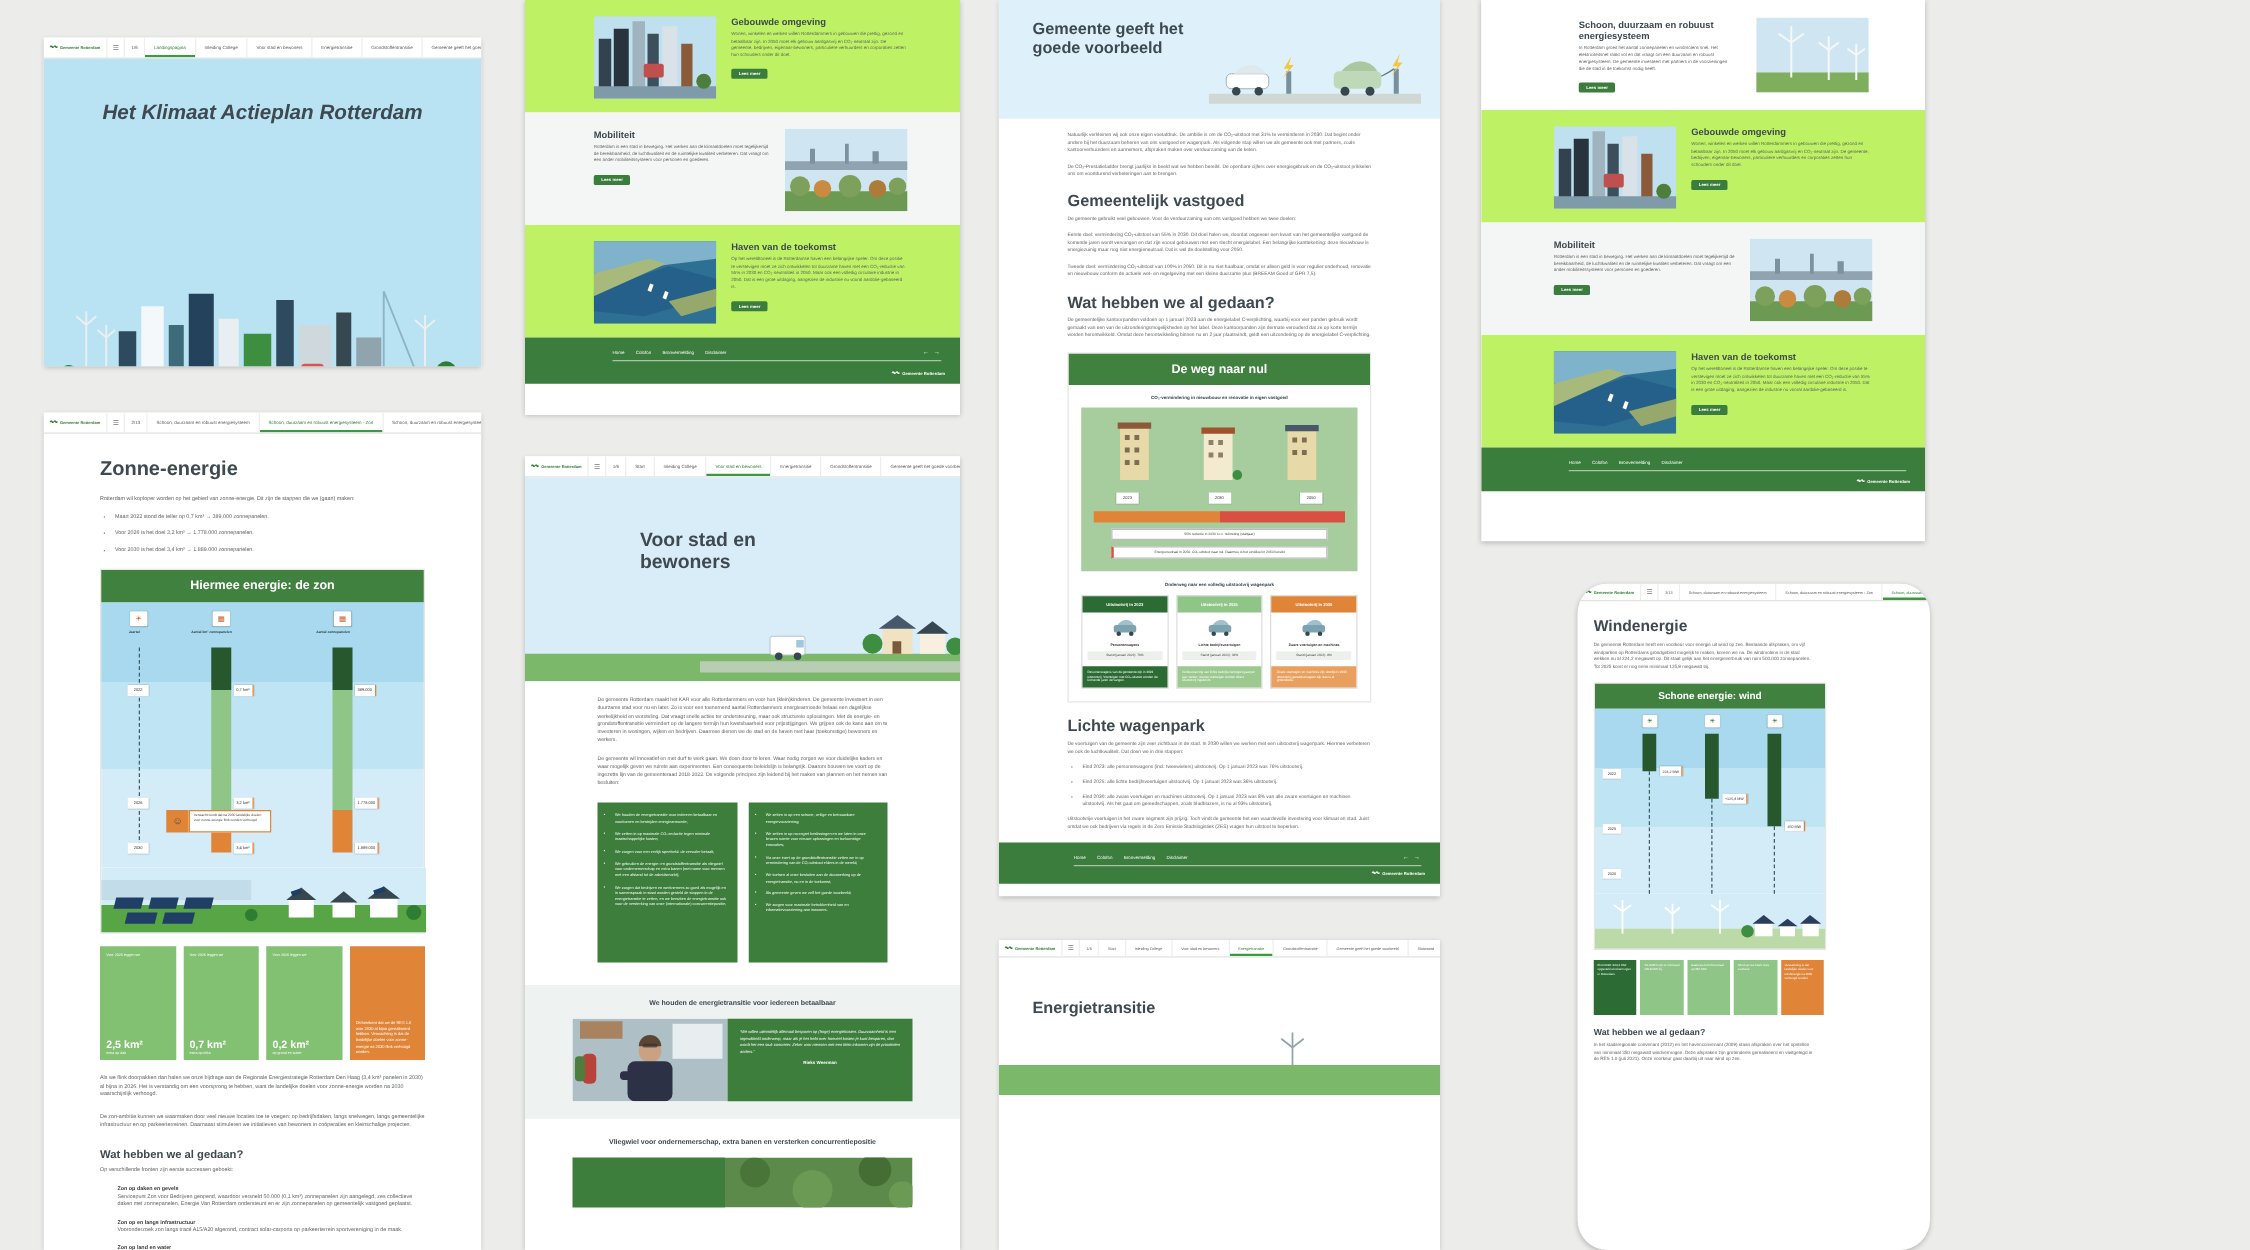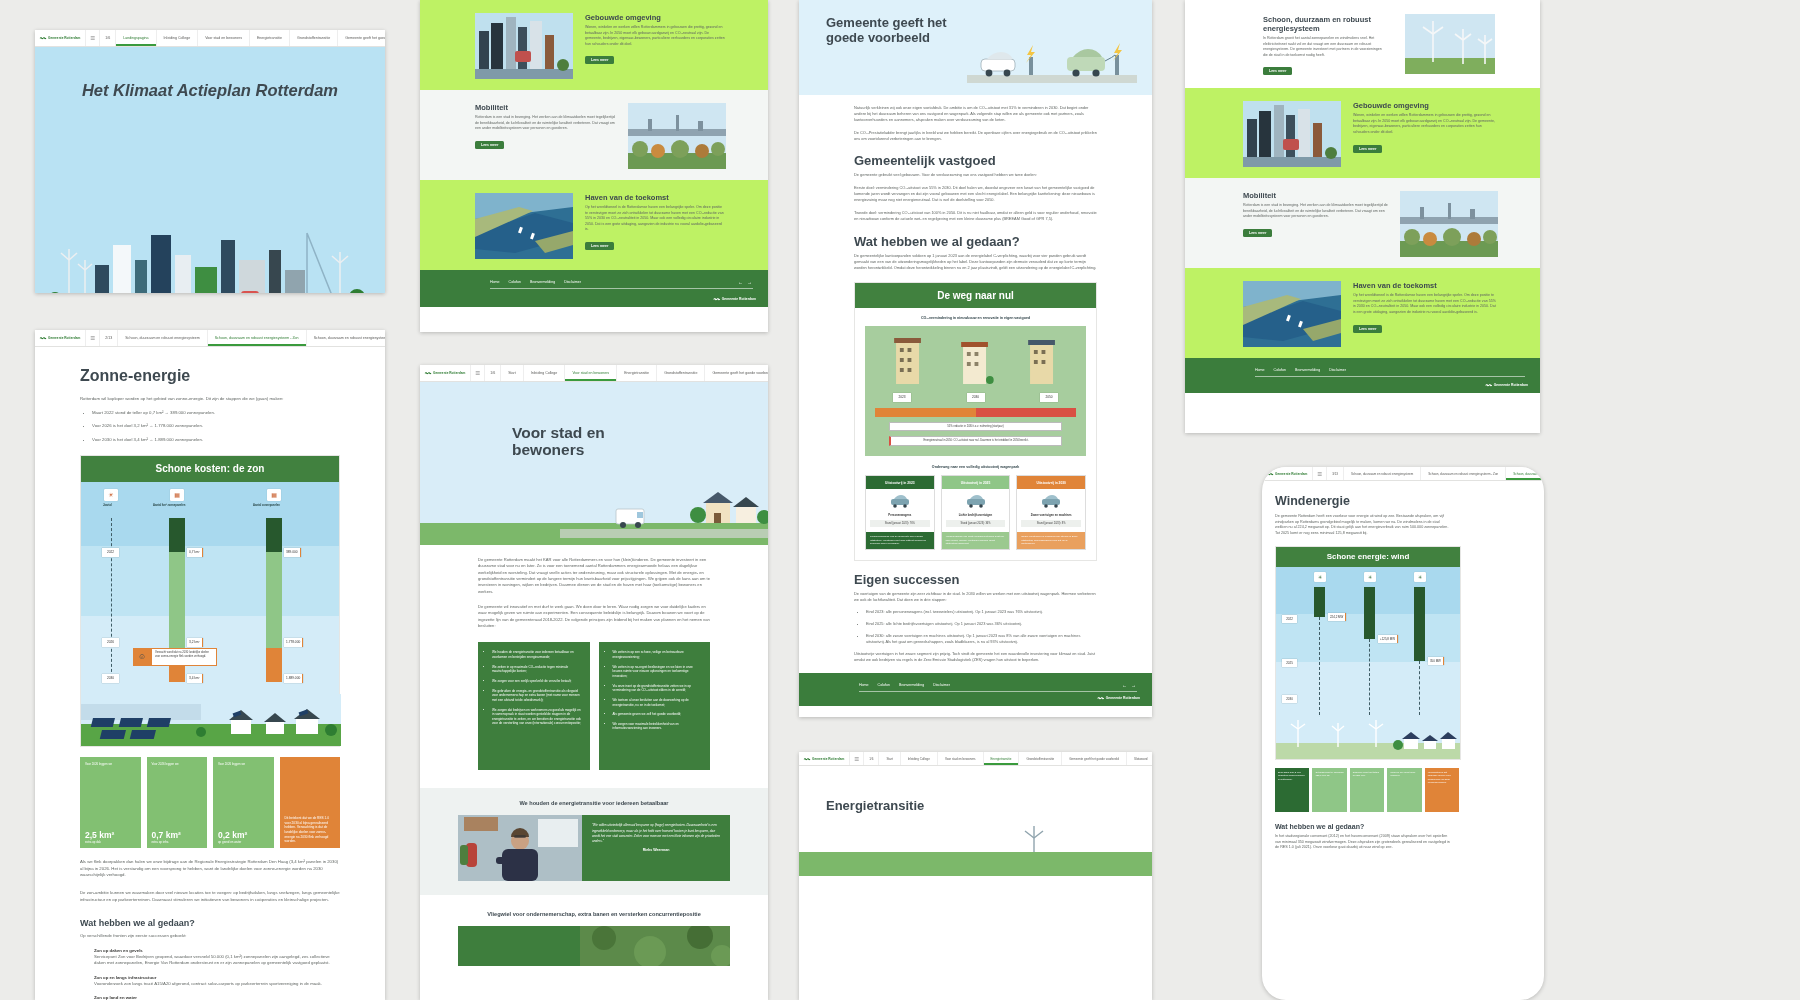--- a/index.html
+++ b/index.html
@@ -262,21 +262,21 @@
     </div>
     <div class="bcontent">
       <div class="h1">Zonne-energie</div>
       <div class="p intro">Rotterdam wil koploper worden op het gebied van zonne-energie. Dit zijn de stappen die we (gaan) maken:</div>
       <ul class="blist">
           <li>Maart 2022 stond de teller op 0,7 km² → 389.000 zonnepanelen.</li>
           <li>Voor 2026 is het doel 3,2 km² → 1.778.000 zonnepanelen.</li>
           <li>Voor 2030 is het doel 3,4 km² → 1.889.000 zonnepanelen.</li>
         </ul>
       <div class="info">
-        <div class="info-head">Schone kosten: de zon</div>
+        <div class="info-head">Hiermee energie: de zon</div>
         <div class="zonsky">
           <div class="ichip" style="left:23px;">☀</div>
           <div class="icap" style="left:22px;">Jaartal</div>
           <div class="ichip" style="left:89px;">▦</div>
           <div class="icap" style="left:72px;">Aantal km² zonnepanelen</div>
           <div class="ichip" style="left:186px;">▦</div>
           <div class="icap" style="left:172px;">Aantal zonnepanelen</div>
           <div class="tline"></div>
           <div class="ychip" style="top:66px;">2022</div>
           <div class="ychip" style="top:156px;">2026</div>
@@ -674,21 +674,21 @@
                     <circle cx="16" cy="11" r="1.8" fill="#37474f"></circle>
                   </svg>
               </div>
               <div class="elabel">Zware voertuigen en machines</div>
               <div class="estand">Stand (januari 2023): 8%</div>
               <div class="enote">Zware voertuigen en machines zijn uiterlijk in 2030 uitstootvrij; gereedschappen zijn dat nu al grotendeels.</div>
             </div>
             </div>
         </div>
       </div>
-      <div class="h2">Eigen successen</div>
+      <div class="h2">Lichte wagenpark</div>
       <div class="p">De voertuigen van de gemeente zijn zeer zichtbaar in de stad. In 2030 willen we werken met een uitstootvrij wagenpark. Hiermee verbeteren we ook de luchtkwaliteit. Dat doen we in drie stappen:</div>
       <ul class="elist">
           <li>Eind 2023: alle personenwagens (incl. tweewielers) uitstootvrij. Op 1 januari 2023 was 76% uitstootvrij.</li>
           <li>Eind 2025: alle lichte bedrijfsvoertuigen uitstootvrij. Op 1 januari 2023 was 36% uitstootvrij.</li>
           <li>Eind 2030: alle zware voertuigen en machines uitstootvrij. Op 1 januari 2023 was 8% van alle zware voertuigen en machines uitstootvrij. Als het gaat om gereedschappen, zoals bladblazers, is nu al 93% uitstootvrij.</li>
         </ul>
       <div class="p">Uitstootvrije voertuigen in het zware segment zijn prijzig. Toch vindt de gemeente het een waardevolle investering voor klimaat en stad. Juist omdat we ook bedrijven via regels in de Zero Emissie Stadslogistiek (ZES) vragen hun uitstoot te beperken.</div>
     </div>
     <div class="footer">
       <div class="flinks">

